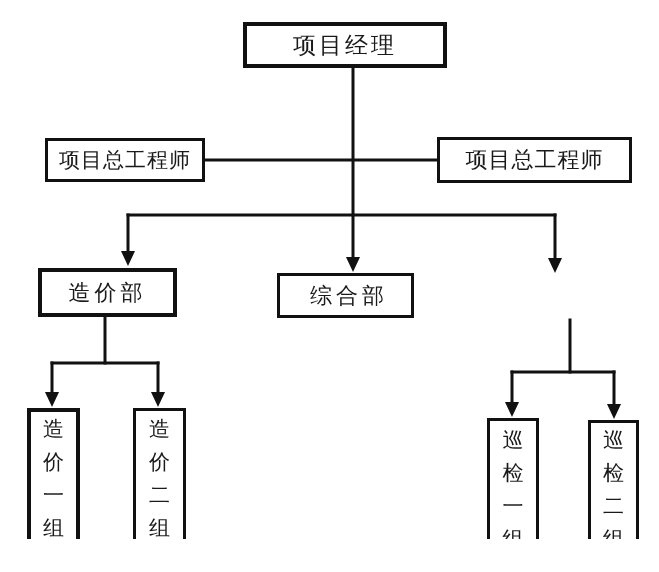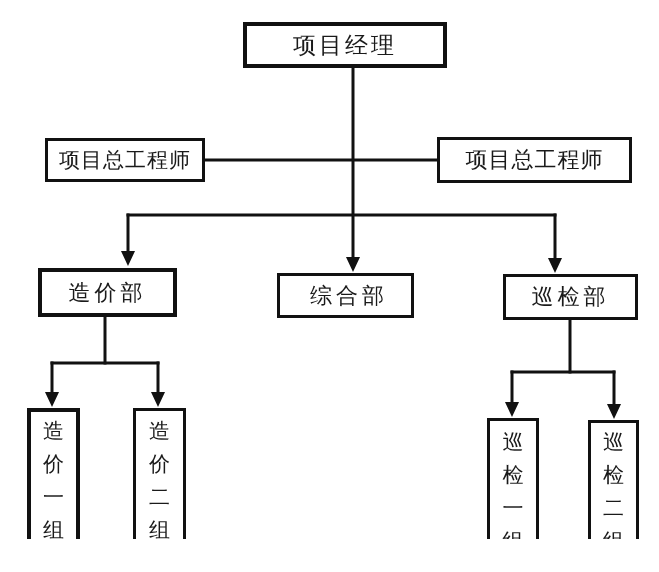--- a/index.html
+++ b/index.html
@@ -2,21 +2,21 @@
 <html><head>
 <meta charset="utf-8">
 <style>
   html, body { margin: 0; padding: 0; background: #ffffff; }
   .canvas {
     position: relative;
     width: 659px;
     height: 539px;
     background: #ffffff;
     overflow: hidden;
-    font-family: Liberation Sans, sans-serif;
+    font-family: Liberation Mono, monospace;
   }
   .connectors {
     position: absolute;
     left: 0; top: 0;
     width: 659px; height: 572px;
     pointer-events: none;
   }
   .node {
     position: absolute;
     box-sizing: border-box;
@@ -96,23 +96,20 @@
   </div>
 
   <div class="node" id="n-cd">
     <span class="lbl">造价部</span>
   </div>
 
   <div class="node" id="n-gd">
     <span class="lbl">综合部</span>
   </div>
 
-  <div class="node" id="n-id">
-    <span class="lbl">巡检部</span>
-  </div>
 
   <div class="node" id="n-cg1">
     <span class="lbl vlabel">造
 价
 一
 组</span>
   </div>
 
   <div class="node" id="n-cg2">
     <span class="lbl vlabel">造

